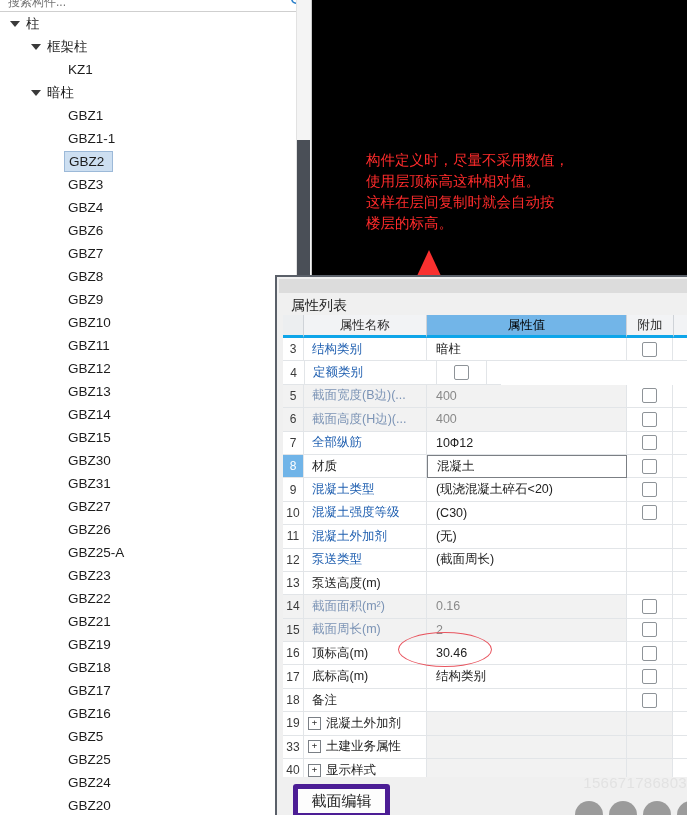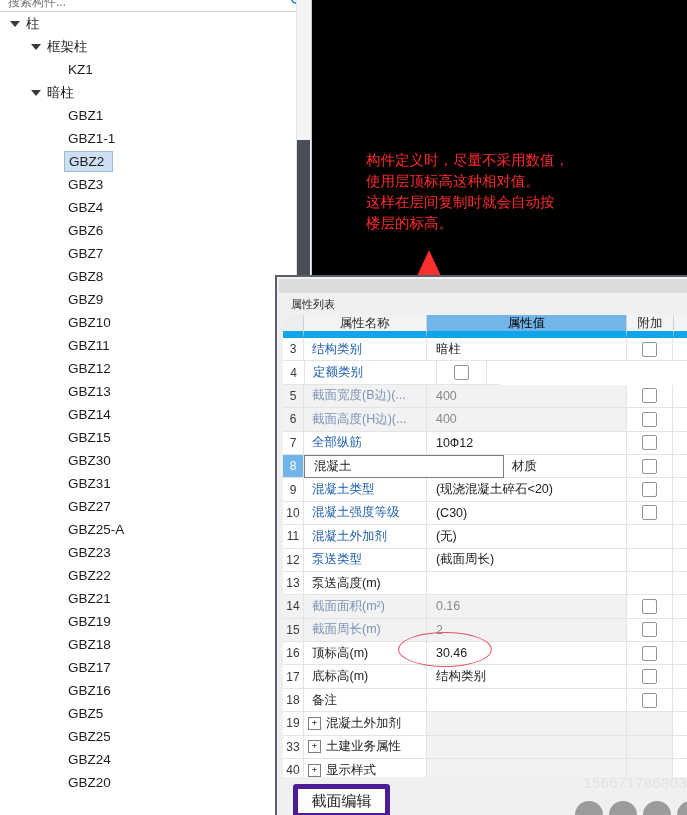--- a/index.html
+++ b/index.html
@@ -66,30 +66,30 @@
   #property-panel{
     position:absolute;left:275px;top:275px;width:412px;height:540px;
     background:#f0f0f0;border:2px solid #5a6069;border-right:none;border-bottom:none;
     box-sizing:border-box;
   }
   #panel-titlebar{
     position:absolute;left:2px;top:2px;right:0;height:14px;background:#dcdcdc;
   }
   #panel-caption{
     position:absolute;left:2px;top:16px;right:0;height:22px;
-    background:#f0f0f0;font-size:11px;color:#222;padding:4px 0 0 12px;
+    background:#f0f0f0;font-size:14px;color:#222;padding:4px 0 0 12px;
     box-sizing:border-box;
   }
   #grid{
     position:absolute;left:6px;top:38px;width:404px;bottom:38px;
     background:#fff;overflow:hidden;
   }
   .grid-head{display:flex;height:23px;font-size:12.5px;}
   .gh{
-    box-sizing:border-box;border-right:1px solid #cfd3d8;border-bottom:7px solid #0ea5e9;
+    box-sizing:border-box;border-right:1px solid #cfd3d8;border-bottom:3px solid #0ea5e9;
     display:flex;align-items:center;justify-content:center;
     background:#f2f3f5;color:#2b2b2b;
   }
   .gh.idx{width:22px;background:#eceef0;}
   .gh.name{width:132px;}
   .gh.value{width:215px;background:#72b5e8;color:#000000;}
   .gh.attach{width:50px;}
   .gh.last{width:14px;border-right:none;}
   .grid-row{display:flex;height:23.4px;font-size:12.5px;}
   .gc{
@@ -174,20 +174,21 @@
       <div class="tree-node lvl2"><span class="lbl">GBZ9</span></div>
       <div class="tree-node lvl2"><span class="lbl">GBZ10</span></div>
       <div class="tree-node lvl2"><span class="lbl">GBZ11</span></div>
       <div class="tree-node lvl2"><span class="lbl">GBZ12</span></div>
       <div class="tree-node lvl2"><span class="lbl">GBZ13</span></div>
       <div class="tree-node lvl2"><span class="lbl">GBZ14</span></div>
       <div class="tree-node lvl2"><span class="lbl">GBZ15</span></div>
       <div class="tree-node lvl2"><span class="lbl">GBZ30</span></div>
       <div class="tree-node lvl2"><span class="lbl">GBZ31</span></div>
       <div class="tree-node lvl2"><span class="lbl">GBZ27</span></div>
+      <div class="tree-node lvl2"><span class="lbl">GBZ26</span></div>
       <div class="tree-node lvl2"><span class="lbl">GBZ25-A</span></div>
       <div class="tree-node lvl2"><span class="lbl">GBZ23</span></div>
       <div class="tree-node lvl2"><span class="lbl">GBZ22</span></div>
       <div class="tree-node lvl2"><span class="lbl">GBZ21</span></div>
       <div class="tree-node lvl2"><span class="lbl">GBZ19</span></div>
       <div class="tree-node lvl2"><span class="lbl">GBZ18</span></div>
       <div class="tree-node lvl2"><span class="lbl">GBZ17</span></div>
       <div class="tree-node lvl2"><span class="lbl">GBZ16</span></div>
       <div class="tree-node lvl2"><span class="lbl">GBZ5</span></div>
       <div class="tree-node lvl2"><span class="lbl">GBZ25</span></div>
@@ -274,24 +275,24 @@
             <span>全部纵筋</span>
           </div>
           <div class="gc value">10Ф12</div>
           <div class="gc attach">
             <div class="chk"></div>
           </div>
           <div class="gc last"></div>
         </div>
         <div class="grid-row black sel">
           <div class="gc idx">8</div>
+          <div class="gc name">
+            <span>材质</span>
+          </div>
           <div class="gc value">混凝土</div>
-          <div class="gc name">
-            <span>材质</span>
-          </div>
           <div class="gc attach">
             <div class="chk"></div>
           </div>
           <div class="gc last"></div>
         </div>
         <div class="grid-row">
           <div class="gc idx">9</div>
           <div class="gc name">
             <span>混凝土类型</span>
           </div>

